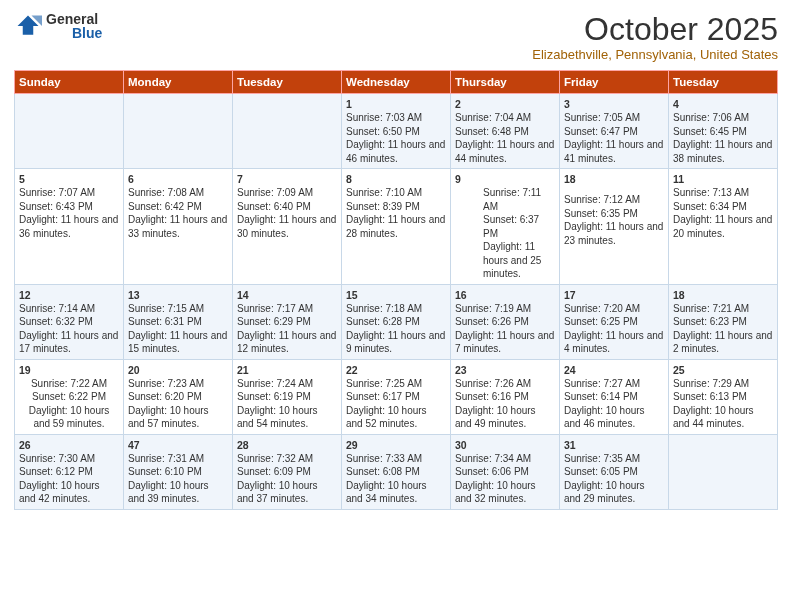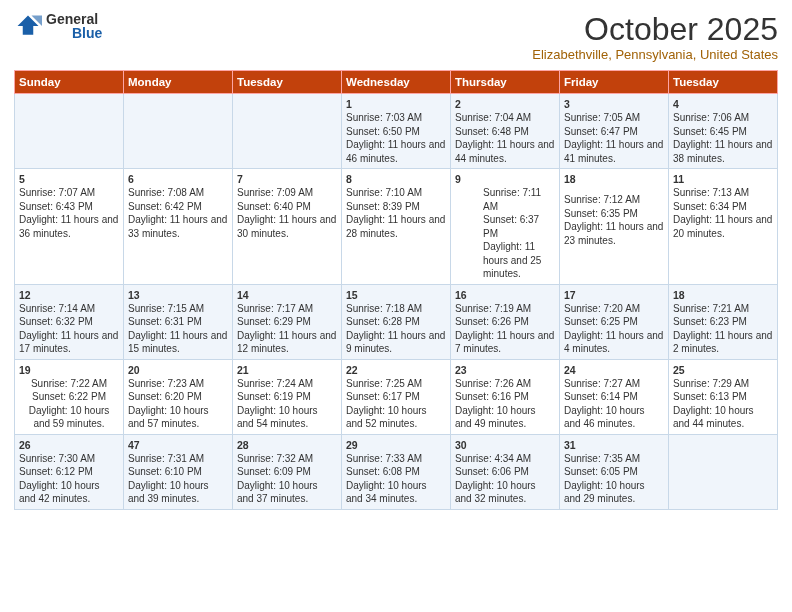--- a/index.html
+++ b/index.html
@@ -324,21 +324,21 @@
 Daylight: 10 hours and 37 minutes.</div>
           </td>
           <td>
             <span class="day-number">29</span>
             <div class="day-info" style="white-space: pre-line;">Sunrise: 7:33 AM
 Sunset: 6:08 PM
 Daylight: 10 hours and 34 minutes.</div>
           </td>
           <td>
             <span class="day-number">30</span>
-            <div class="day-info" style="white-space: pre-line;">Sunrise: 4:34 AM
+            <div class="day-info" style="white-space: pre-line;">Sunrise: 7:34 AM
 Sunset: 6:06 PM
 Daylight: 10 hours and 32 minutes.</div>
           </td>
           <td>
             <span class="day-number">31</span>
             <div class="day-info" style="white-space: pre-line;">Sunrise: 7:35 AM
 Sunset: 6:05 PM
 Daylight: 10 hours and 29 minutes.</div>
           </td>
           <td class="empty-cell"></td>

